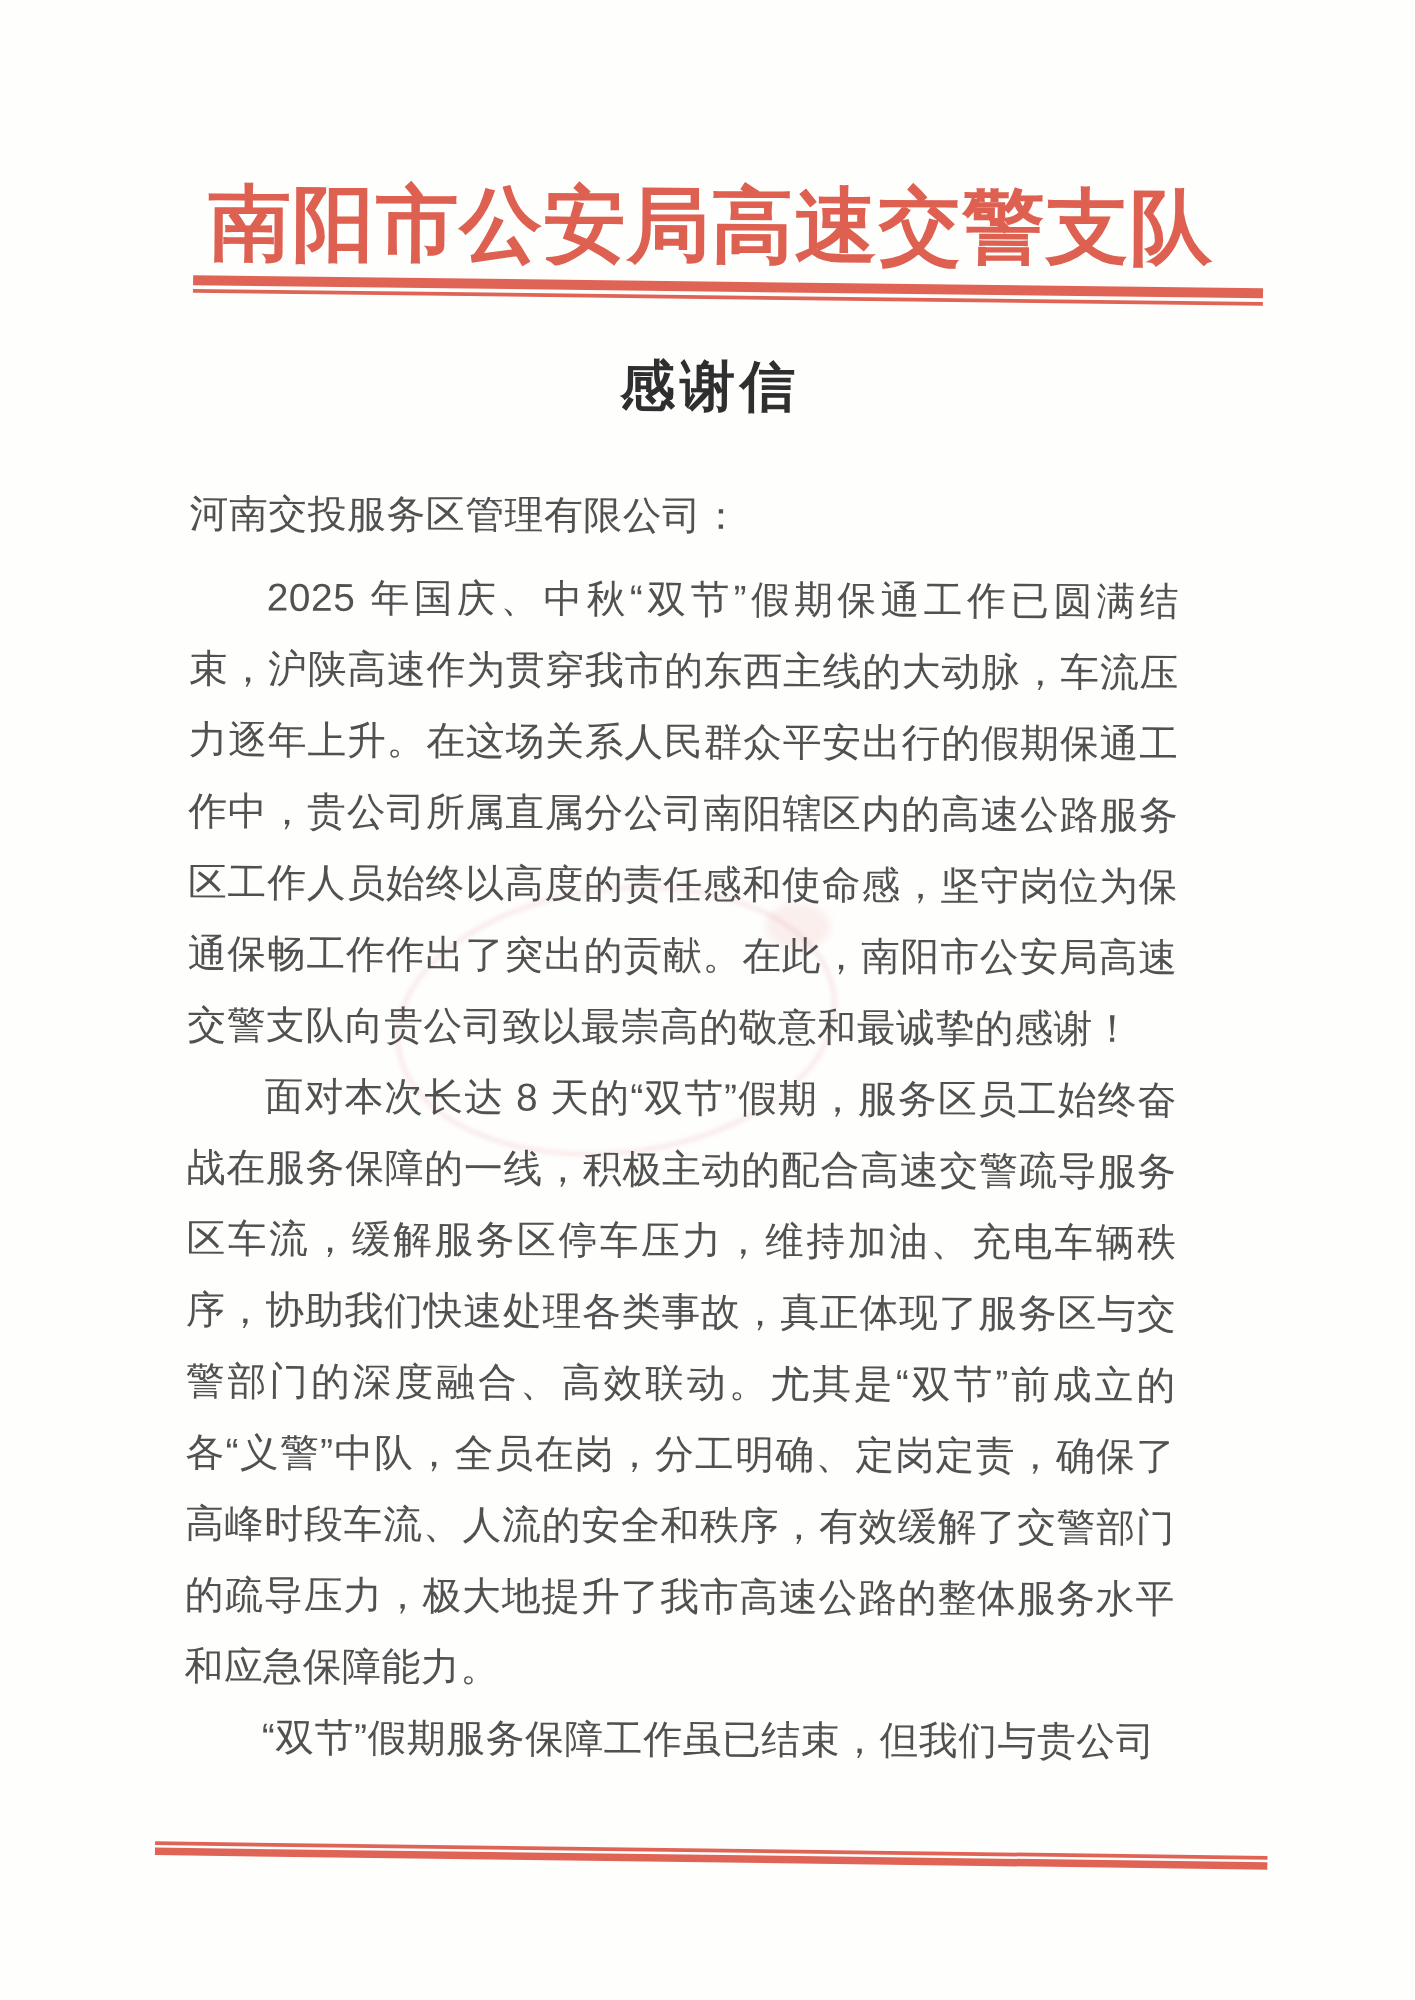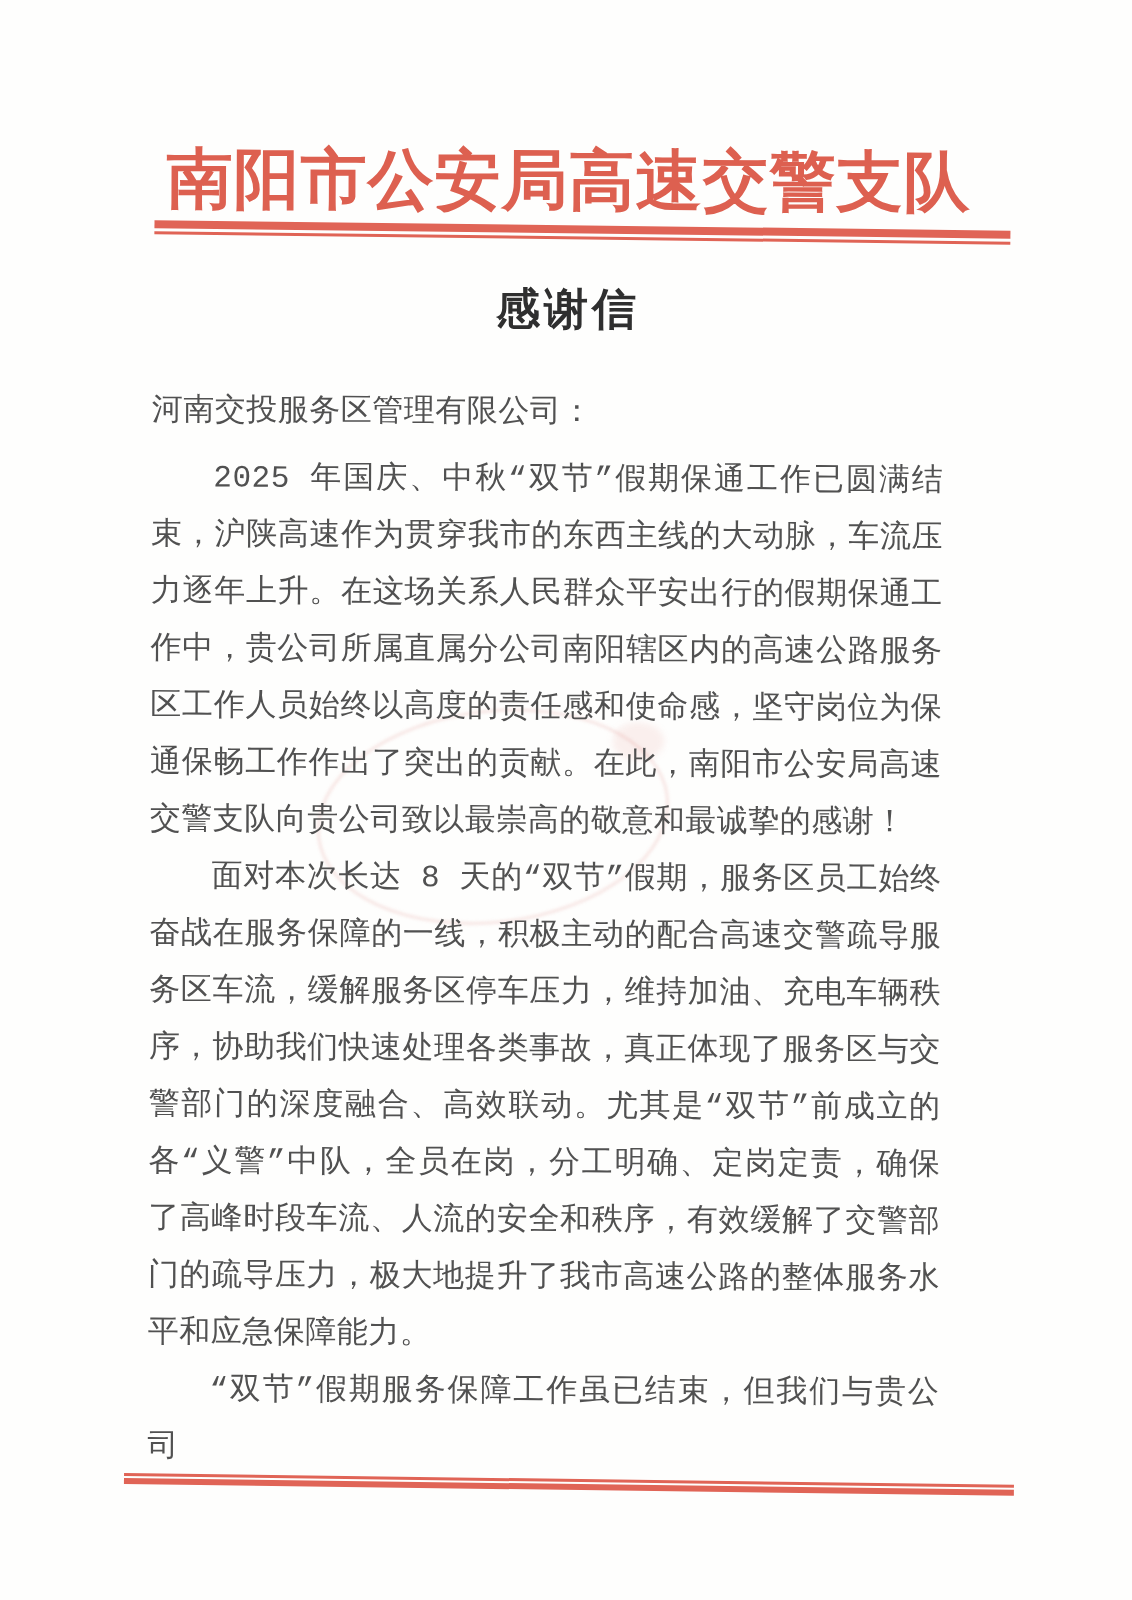--- a/index.html
+++ b/index.html
@@ -1,21 +1,21 @@
 <!DOCTYPE html>
 <html><head>
 <meta charset="utf-8">
 <style>
   html,body{margin:0;padding:0;background:#e8e8e8;}
   .page{
     position:relative;
     width:1132px;height:1600px;
     background:#fefefd;
     overflow:hidden;
-    font-family:Liberation Mono, monospace;
+    font-family:Liberation Sans, sans-serif;
     margin:0 auto;
   }
   .sheet{position:absolute;inset:0;transform:rotate(0.25deg);transform-origin:50% 50%;}
 
   .letterhead{
     position:absolute;top:136px;left:0;width:100%;
     text-align:center;
     font-size:66px;font-weight:700;
     color:#dd6050;
     letter-spacing:1px;

